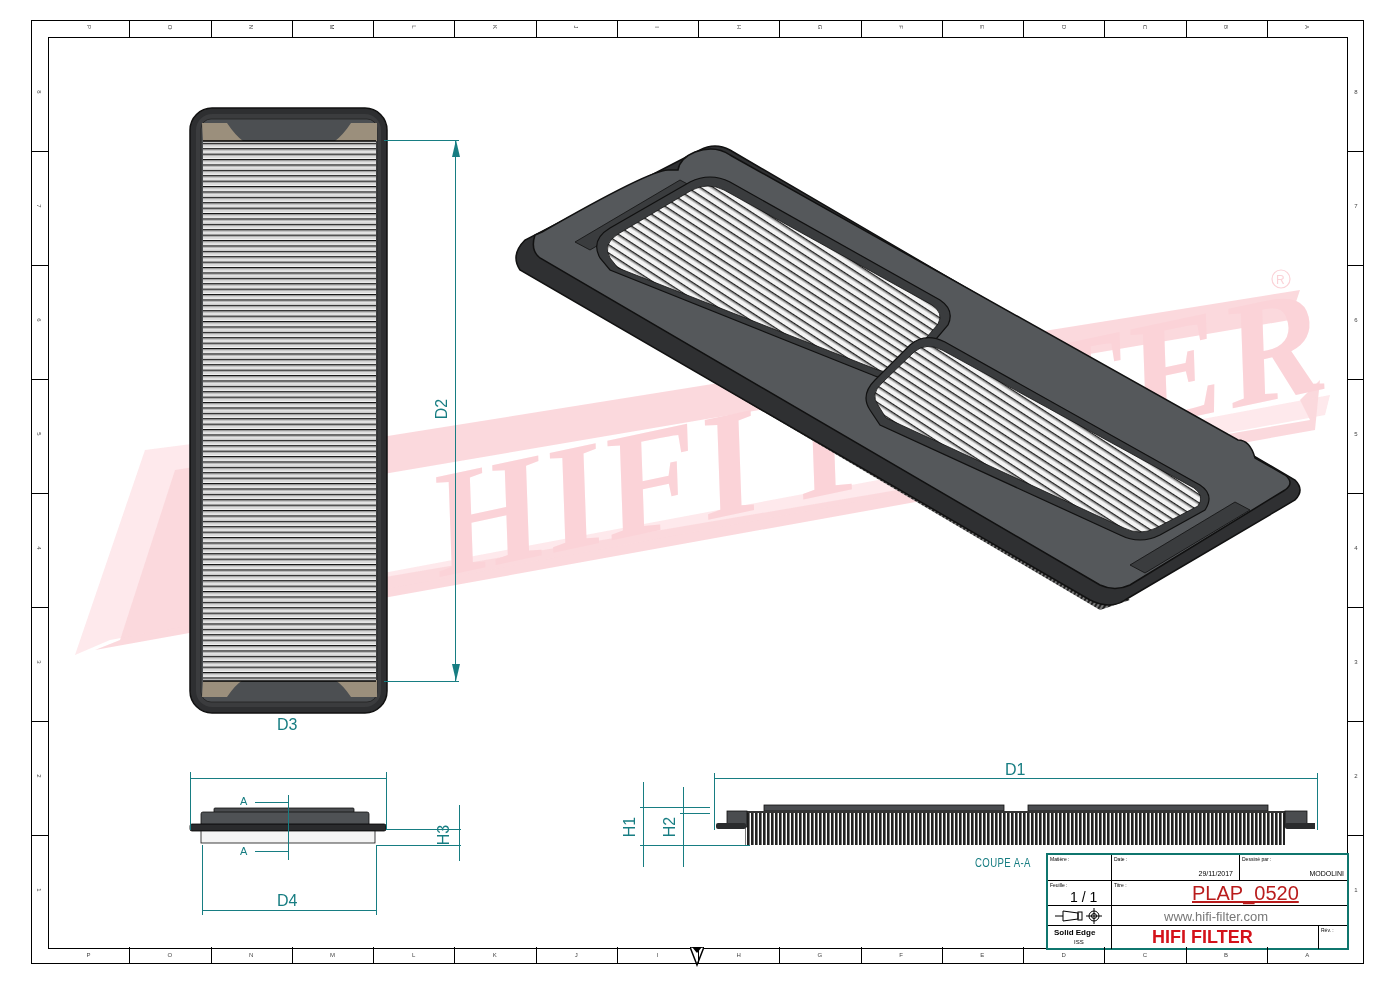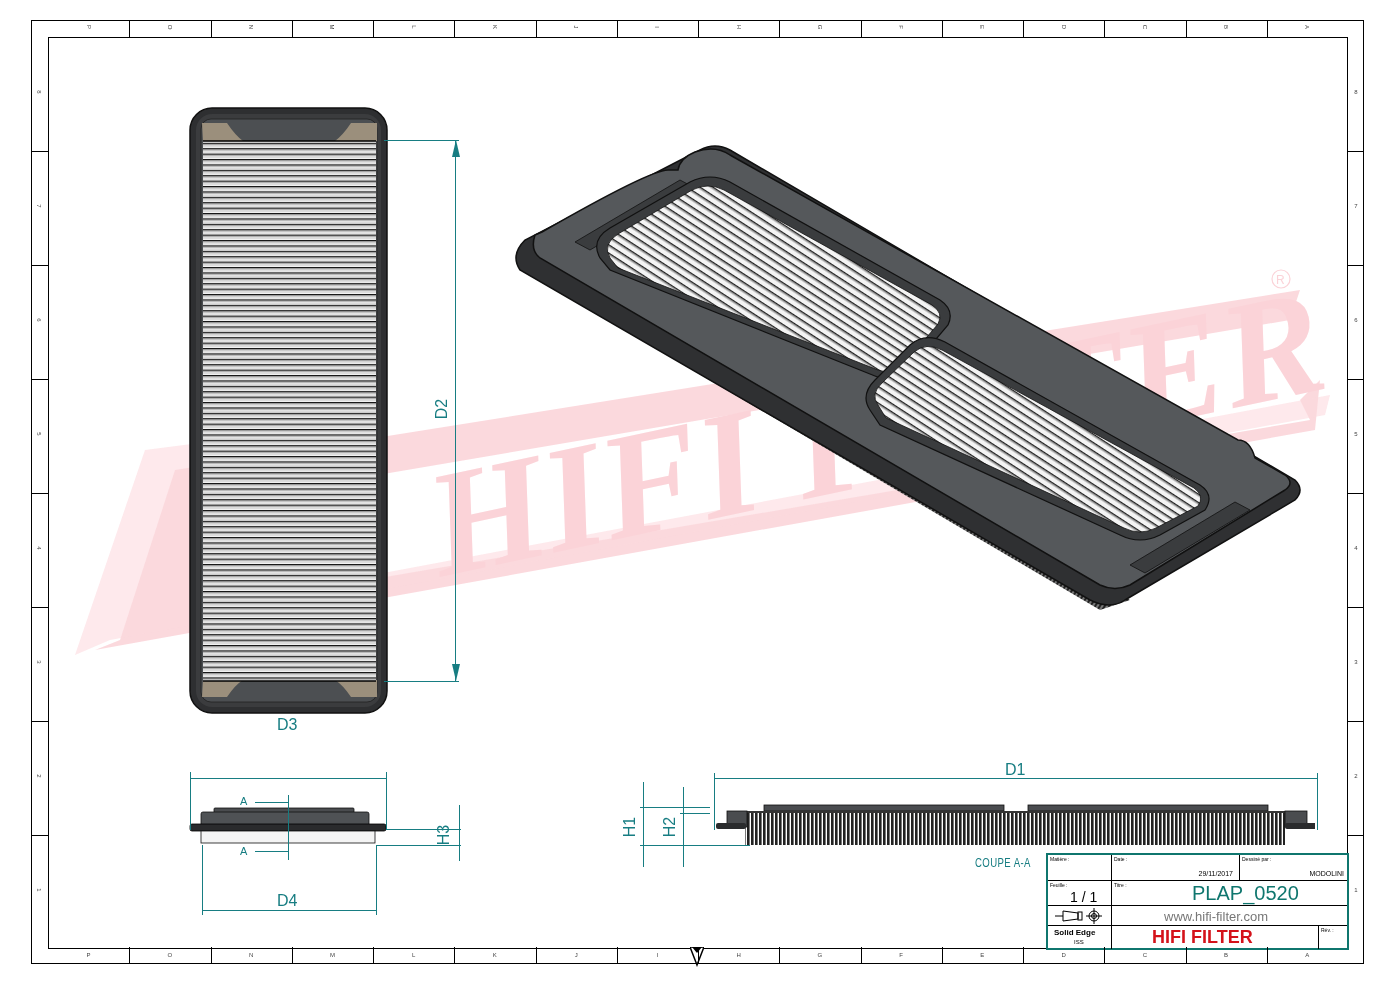--- a/index.html
+++ b/index.html
@@ -176,21 +176,21 @@
   <div class="cell" style="left:192px;top:0;width:107px;height:26px;border-right:none;">
     <span class="lbl">Dessiné par :</span>
     <span style="position:absolute;right:3px;bottom:3px;font-size:7px;">MODOLINI</span>
   </div>
   <div class="cell" style="left:0;top:26px;width:64px;height:25px;">
     <span class="lbl">Feuille :</span>
     <span style="position:absolute;left:22px;top:8px;font-size:14px;">1 / 1</span>
   </div>
   <div class="cell" style="left:64px;top:26px;width:235px;height:25px;border-right:none;">
     <span class="lbl">Titre :</span>
-    <span style="position:absolute;left:80px;top:1px;font-size:20px;color:#0f766e;">PLAP_0520</span>
+    <span style="position:absolute;left:80px;top:1px;font-size:20px;color:#b91c1c;text-decoration:underline;">PLAP_0520</span>
   </div>
   <div class="cell" style="left:0;top:51px;width:64px;height:20px;">
     <svg width="60" height="18" style="left:2px;top:1px;">
       <line x1="5" y1="9" x2="13" y2="9" stroke="#000"></line>
       <polygon points="13,4 28,6 28,12 13,14" fill="none" stroke="#000"></polygon>
       <rect x="28" y="5" width="4" height="8" fill="none" stroke="#000"></rect>
       <circle cx="44" cy="9" r="5" fill="none" stroke="#000"></circle>
       <circle cx="44" cy="9" r="2.5" fill="none" stroke="#000"></circle>
       <line x1="36" y1="9" x2="52" y2="9" stroke="#000"></line>
       <line x1="44" y1="1" x2="44" y2="17" stroke="#000"></line>

